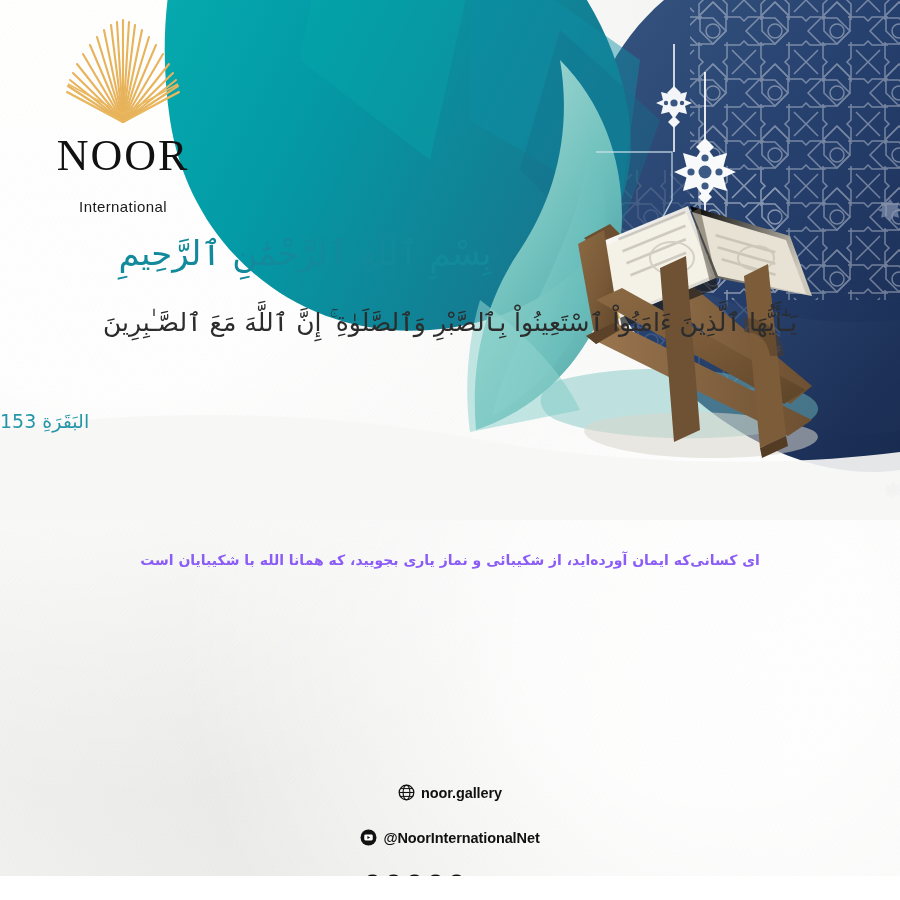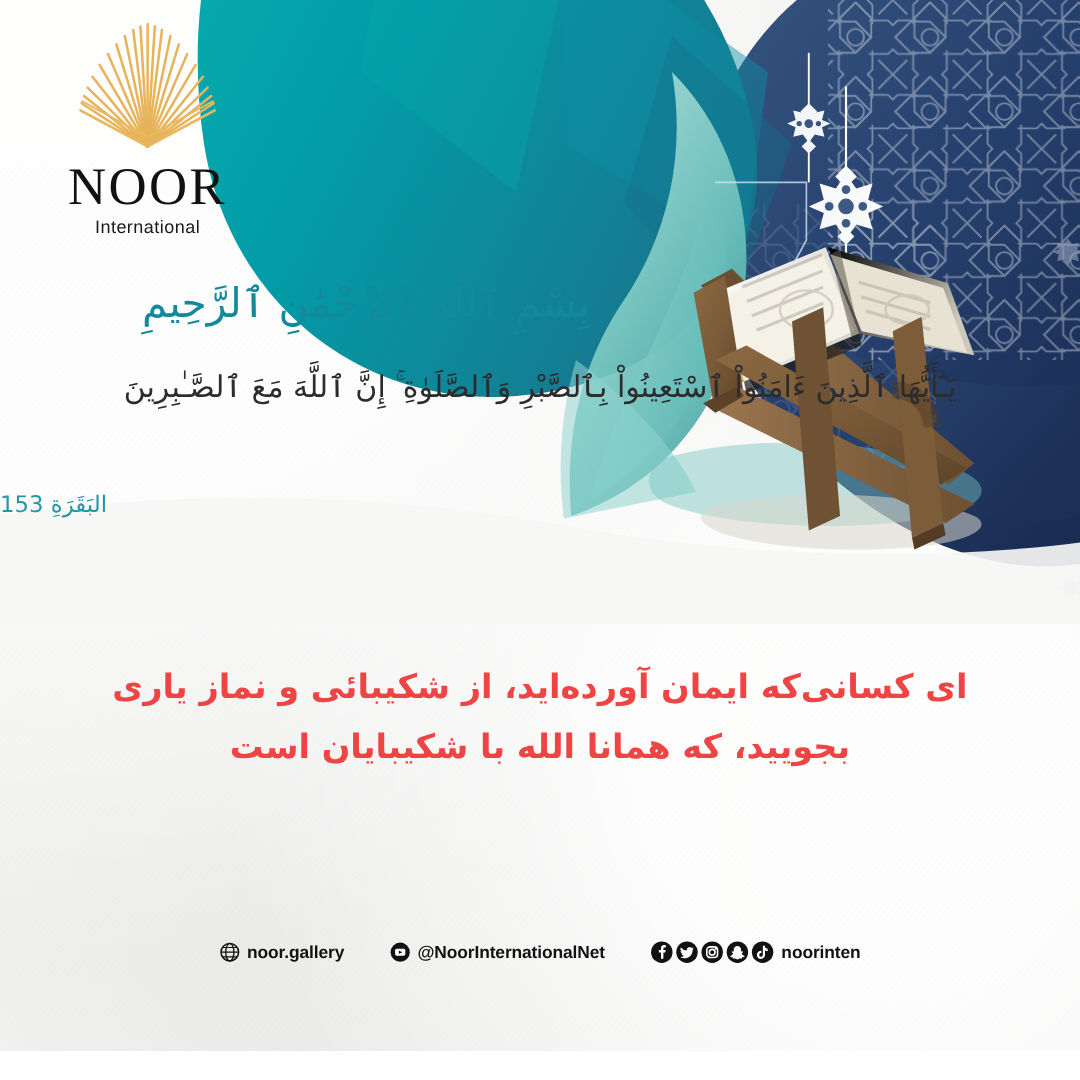--- a/index.html
+++ b/index.html
@@ -66,21 +66,21 @@
     color: #111111;
     line-height: 1;
     margin-top: 4px;
     font-weight: 400;
   }
   .logo-sub {
     font-family: "Liberation Sans", sans-serif;
     font-size: 15px;
     letter-spacing: .4px;
     color: #1a1a1a;
-    margin-top: 3px;
+    margin-top: 20px;
     font-weight: 400;
   }
 
   
   .arabic-block {
     position: absolute;
     left: 0;
     top: 232px;
     width: 610px;
     z-index: 7;
@@ -128,23 +128,23 @@
     position: absolute;
     left: 70px;
     top: 548px;
     width: 760px;
     z-index: 7;
     text-align: center;
     direction: rtl;
   }
   .persian-text {
     font-family: "DejaVu Sans", sans-serif;
-    font-size: 28px;
+    font-size: 14px;
     font-weight: bold;
-    color: #ef4444;
+    color: #8b5cf6;
     line-height: 1.78;
   }
   .persian-ref {
     margin-top: 12px;
     font-family: "DejaVu Sans", sans-serif;
     font-size: 16px;
     font-weight: bold;
     color: #2596a8;
     direction: rtl;
   }
@@ -153,20 +153,21 @@
   .footer {
     position: absolute;
     left: 0;
     top: 784px;
     width: 900px;
     z-index: 7;
     display: flex;
     align-items: center;
     justify-content: center;
     gap: 14px;
+    flex-direction: column;
   }
   .footer-group {
     display: flex;
     align-items: center;
     gap: 6px;
   }
   .footer-label {
     font-family: "Liberation Sans", sans-serif;
     font-size: 14.5px;
     font-weight: bold;

